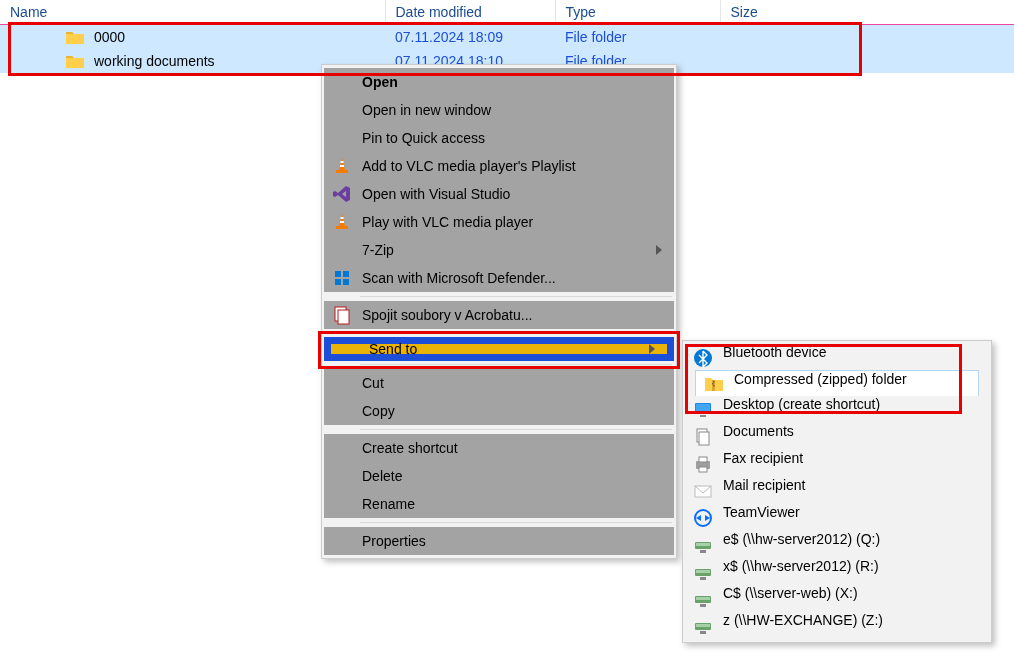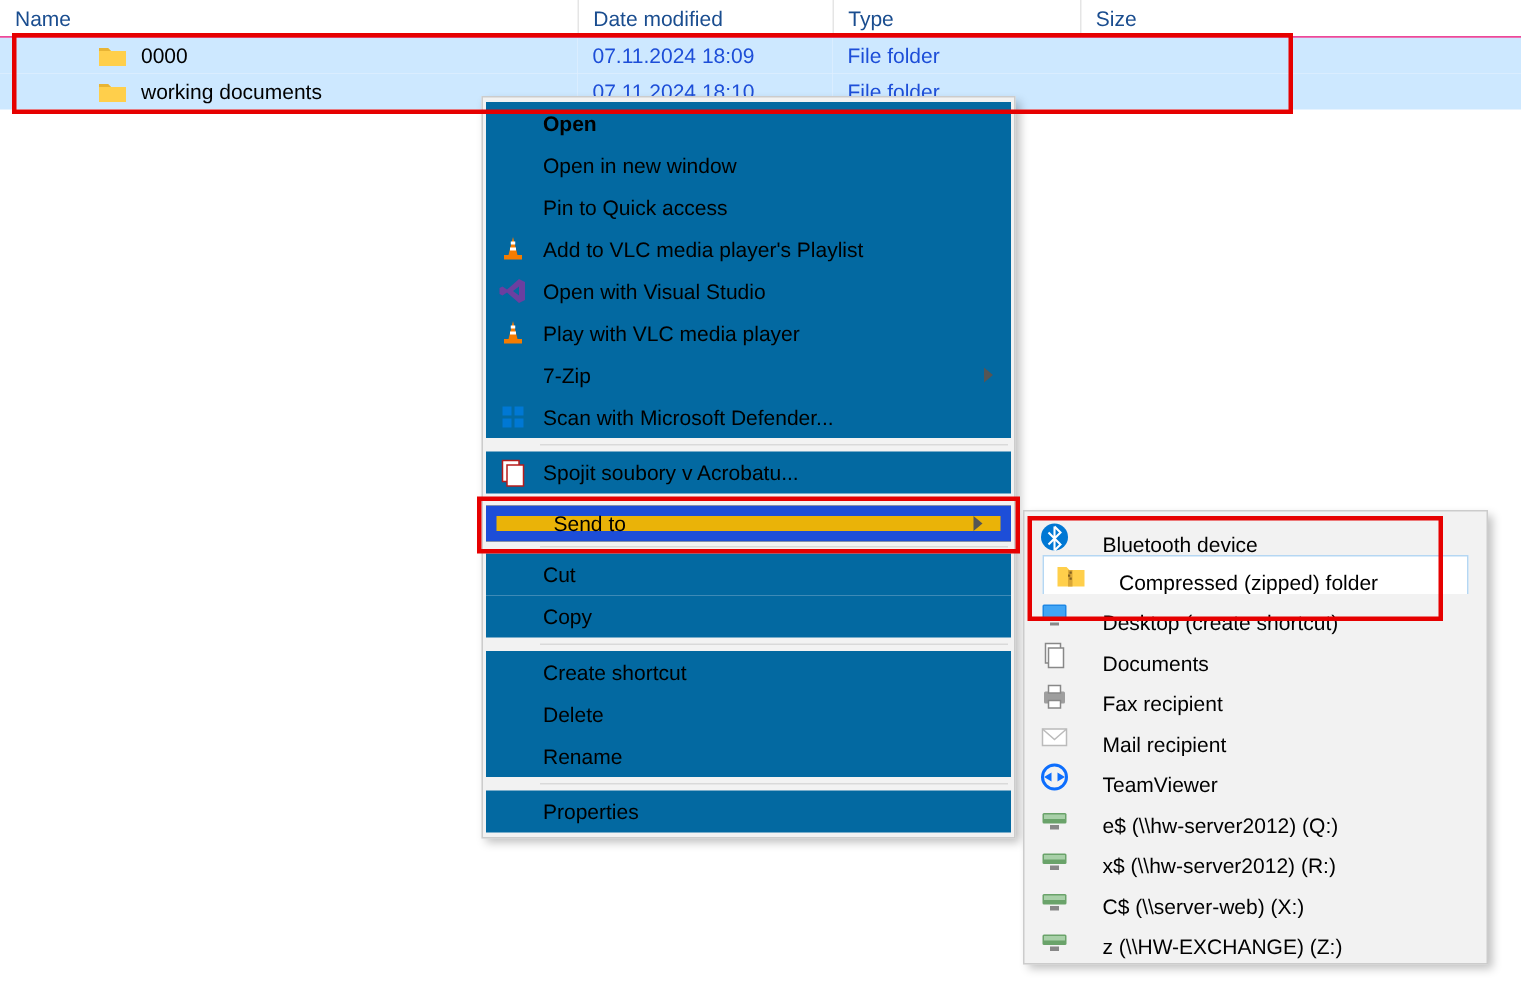--- a/index.html
+++ b/index.html
@@ -18,29 +18,29 @@
     .date-cell, .type-cell { color: #1d4ed8; }
     .red-box { position: absolute; border: 3px solid #e60000; pointer-events: none; }
     .red-rows { left: 8px; top: 22px; width: 854px; height: 54px; }
     .red-sendto { left: 318px; top: 331px; width: 362px; height: 38px; }
     .red-zip { left: 685px; top: 344px; width: 277px; height: 70px; }
 
     .context-menu { position: absolute; background: #f2f2f2; border: 1px solid #cccccc; box-shadow: 3px 3px 6px rgba(0,0,0,.25); padding: 3px 2px; }
     .cm-main { left: 321px; top: 64px; width: 356px; }
     .cm-sub { left: 682px; top: 340px; width: 310px; }
 
-    .cm-item { position: relative; display: flex; align-items: center; height: 28px; padding: 0 20px 0 38px; cursor: default; background: #0369a1; }
+    .cm-item { position: relative; display: flex; align-items: center; height: 28px; padding: 0 20px 0 38px; cursor: default; background: #a3a3a3; }
     .cm-item .cm-icon { position: absolute; left: 8px; top: 50%; transform: translateY(-50%); width: 20px; height: 20px; display: flex; align-items: center; justify-content: center; }
     .cm-item .cm-label { flex: 1; white-space: nowrap; }
     .cm-item.bold .cm-label { font-weight: 600; }
     .cm-item.has-sub::after { content: ""; position: absolute; right: 12px; top: 50%; transform: translateY(-50%); width: 0; height: 0; border-left: 6px solid #555; border-top: 5px solid transparent; border-bottom: 5px solid transparent; }
     .cm-item.highlight { background: #eab308; border: 7px solid #1d4ed8; height: 24px; margin: -1px 0; }
     .cm-sep { height: 1px; background: #d9d9d9; margin: 4px 2px 4px 36px; }
 
-    .sub-item { display: flex; align-items: flex-end; height: 27px; padding: 0 14px 0 50px; position: relative; cursor: default; background: #f2f2f2; }
+    .sub-item { display: flex; align-items: flex-start; height: 27px; padding: 0 14px 0 38px; position: relative; cursor: default; background: #f2f2f2; }
     .sub-item .sub-icon { position: absolute; left: 8px; top: 50%; transform: translateY(-50%); width: 20px; height: 20px; display: flex; align-items: center; justify-content: center; }
     .sub-item.highlight { background: #fff; border: 1px solid #b5d7f3; margin: -1px 10px; }
     svg { display: block; }
   </style>
 </head>
 <body>
 
 <table class="file-table">
   <thead>
     <tr>

